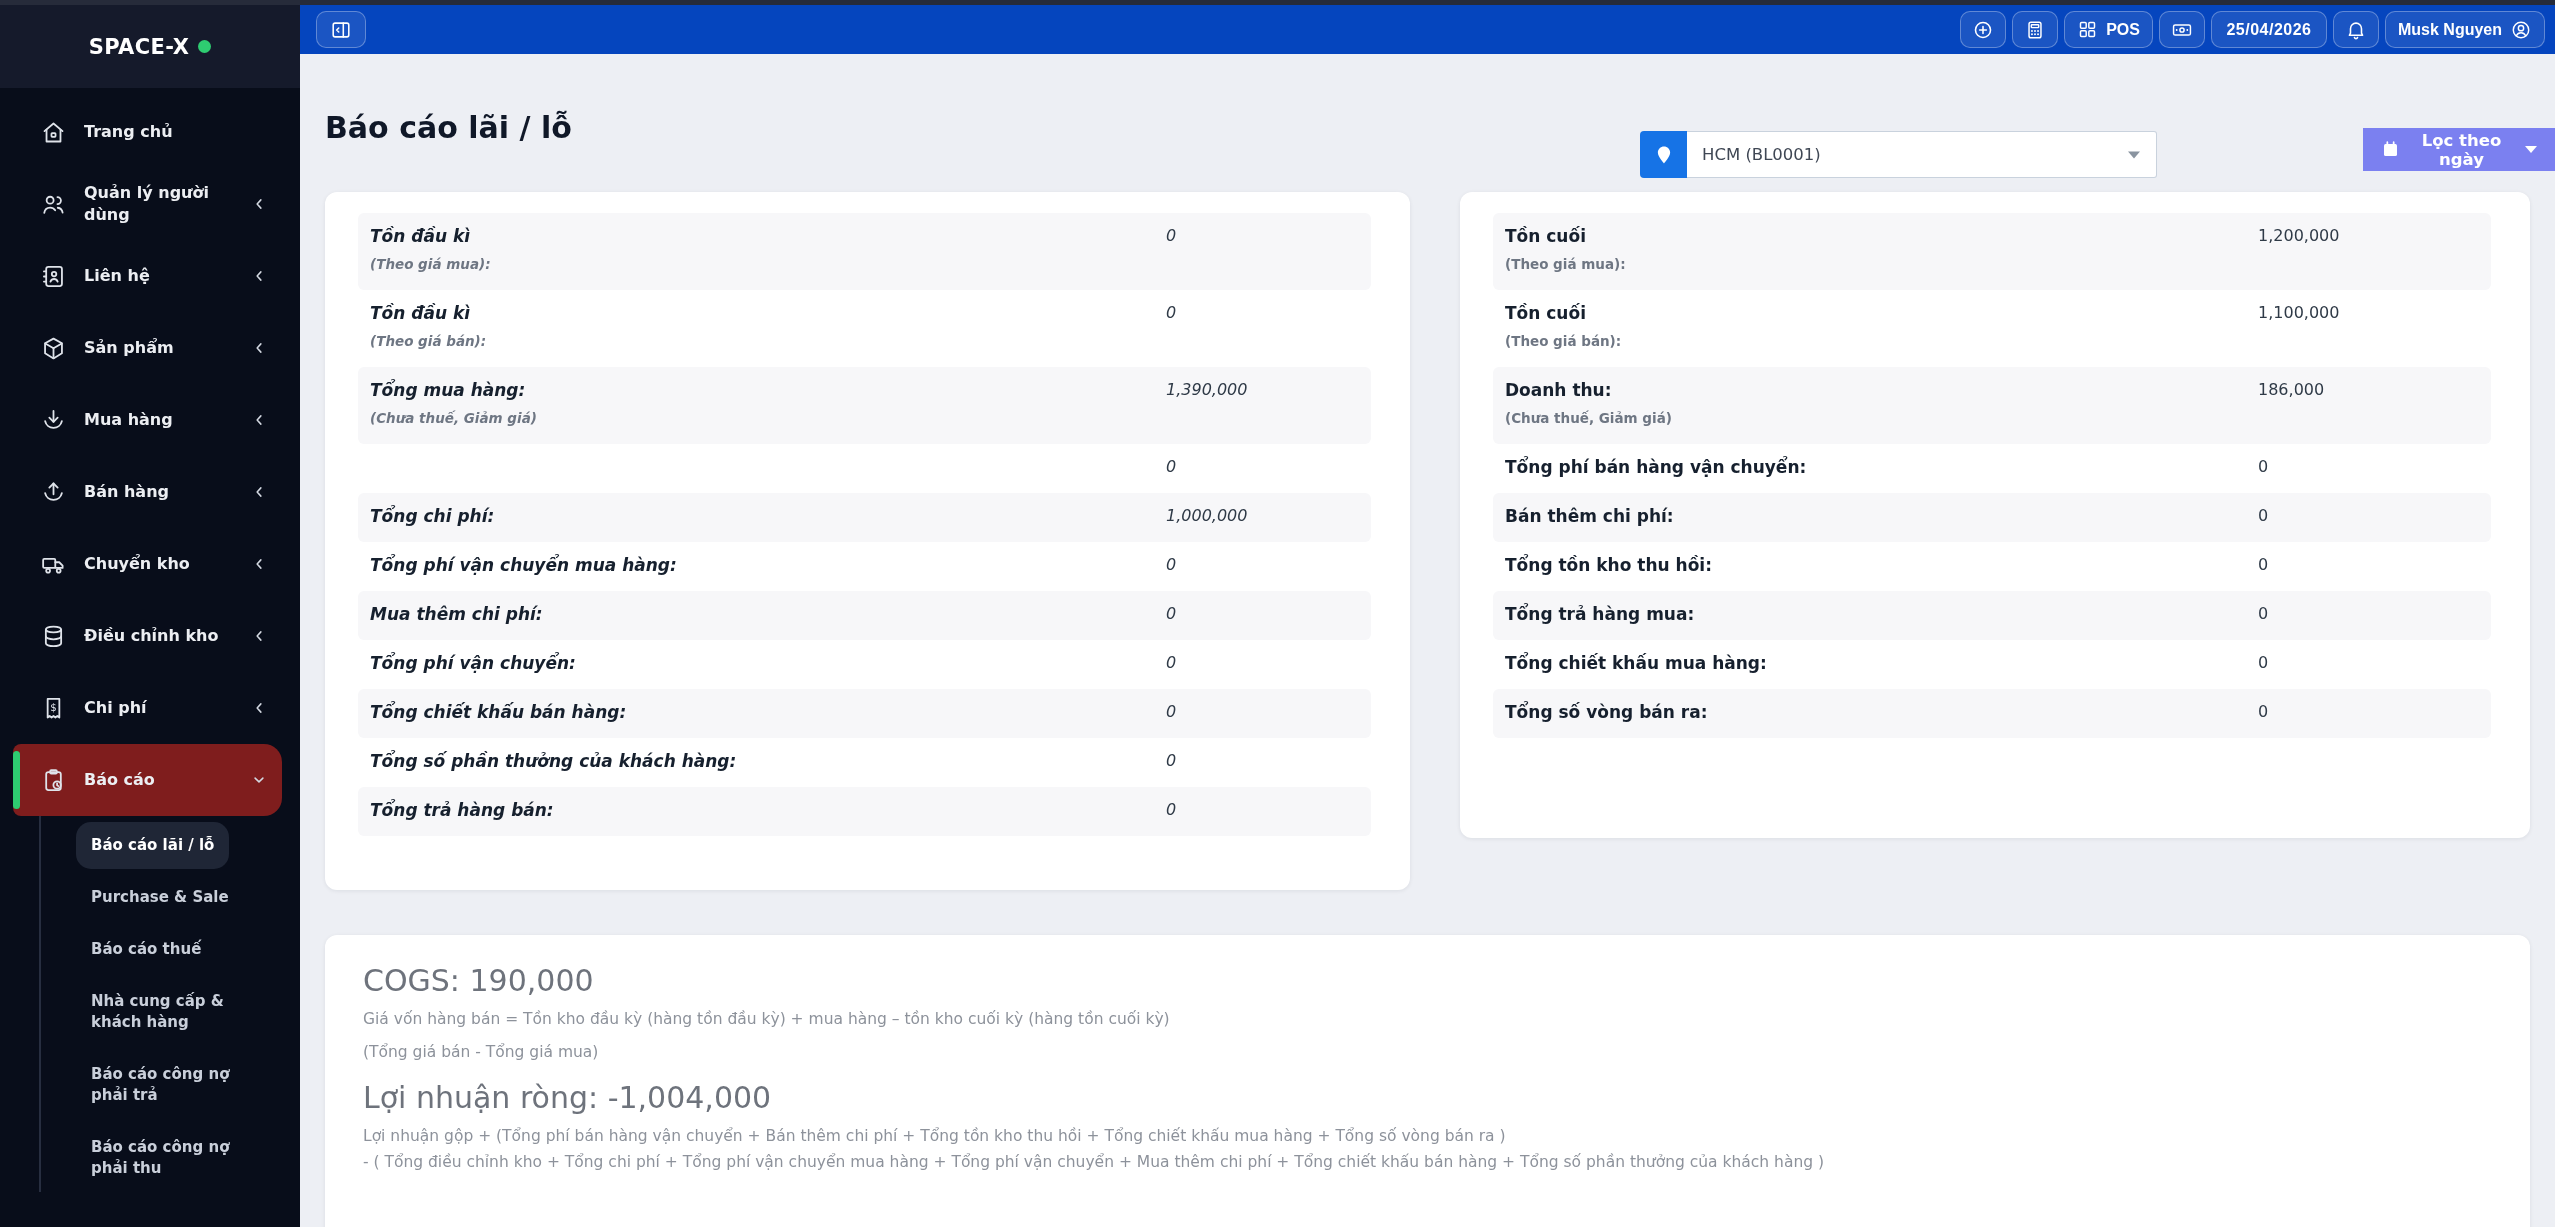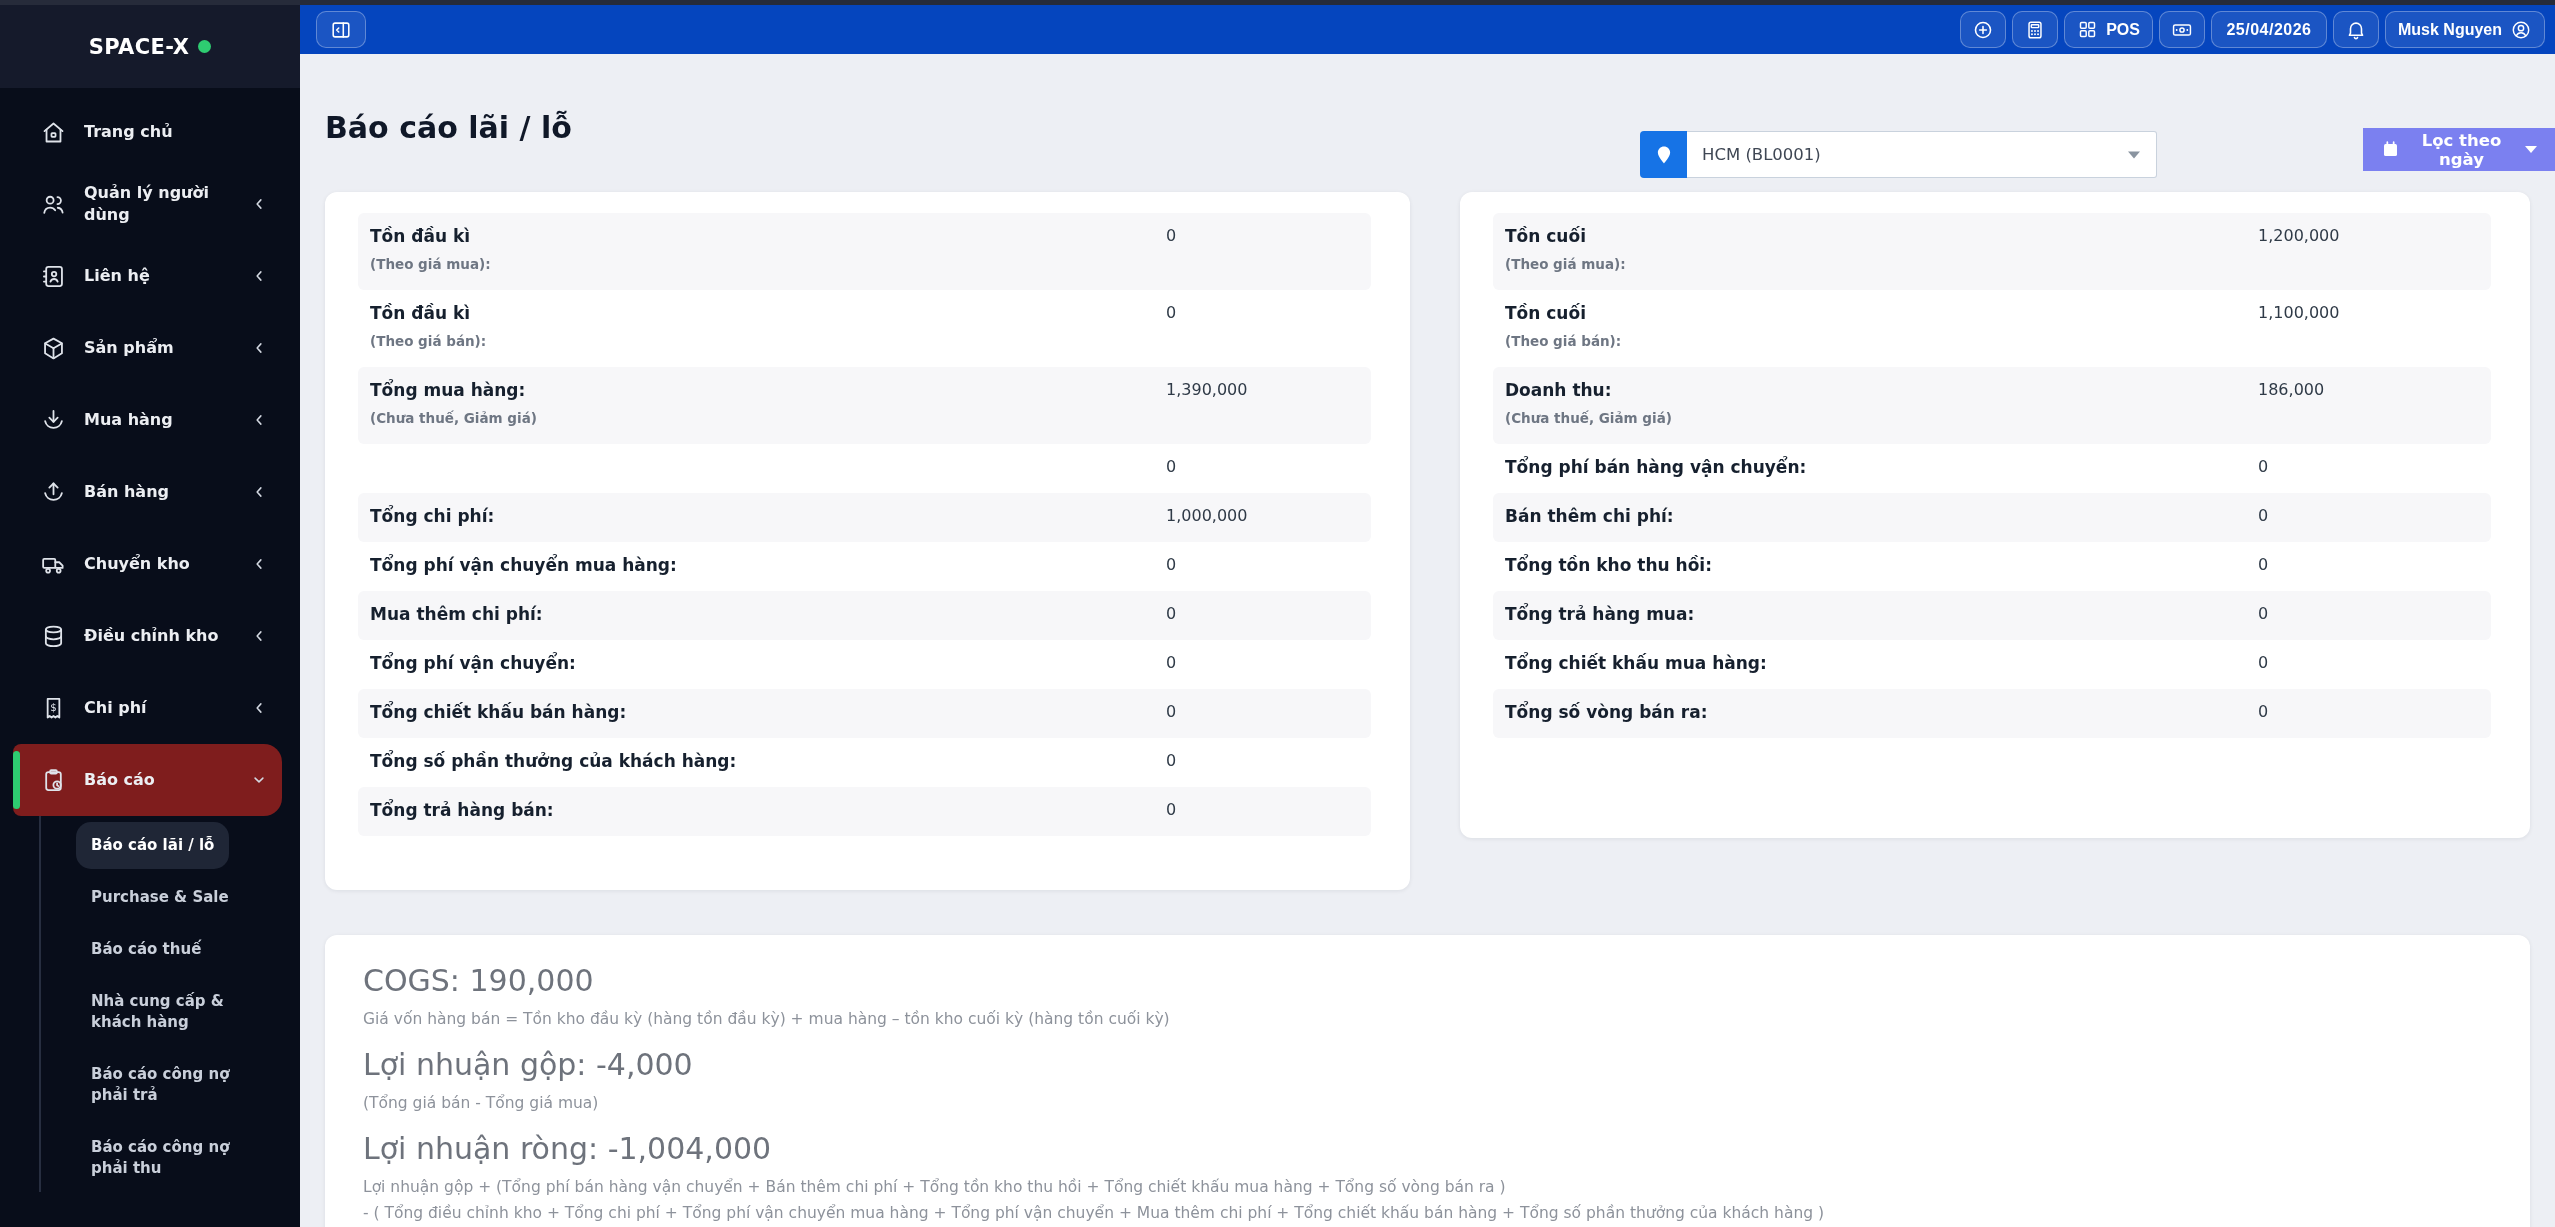--- a/index.html
+++ b/index.html
@@ -57,21 +57,21 @@
     border-top:7px solid #8a94a0; }
 
   .date-filter-btn { position:absolute; left:2063px; top:74px; height:43px; padding:0 18px;
     background:var(--filter_button,#7b80f0); border:none; border-radius:0; color:#fff;
     font-size:16.5px; font-weight:600; display:flex; align-items:center; gap:9px; cursor:pointer;
     font-family:inherit; }
   .caret-sm { width:0; height:0; border-left:6px solid transparent; border-right:6px solid transparent;
     border-top:7px solid #fff; margin-left:2px; }
 
   .card { position:absolute; background:#fff; border-radius:12px; box-shadow:0 1px 4px rgba(16,24,40,.08); }
-  .left-card  { left:25px;   top:138px; width:1085px; height:698px; }
+  .left-card  { left:25px;   top:138px; width:1085px; height:698px;font-style:italic; }
   .right-card { left:1160px; top:138px; width:1070px; height:646px; }
   .rows { padding-top:21px; }
   .prow { position:relative; height:49px; margin:0 39px 0 33px; padding:12px 0 0 12px;
     border-radius:6px; overflow:hidden; }
   .prow.tall { height:77px; }
   .rows .prow:nth-child(odd) { background:#f7f7f9; }
   .plabel { font-size:17px; font-weight:700; line-height:23px; color:#16202e; }
   .psub { display:block; margin-top:8px; font-size:13.5px; font-weight:600; color:#6e7683; }
   .psub:empty { display:none; }
   .pvalue { position:absolute; top:13px; font-size:16px; color:#2f3a47; }
@@ -449,19 +449,18 @@
       <div class="prow">
           <div><span class="plabel">Tổng số vòng bán ra:</span></div>
           <span class="pvalue">0</span>
         </div>
     </div>
   </section>
 
   <section class="card summary-card">
     <div class="sum-title">COGS: 190,000</div>
     <div class="sum-sub">Giá vốn hàng bán = Tồn kho đầu kỳ (hàng tồn đầu kỳ) + mua hàng – tồn kho cuối kỳ (hàng tồn cuối kỳ)</div>
-    <div class="sum-title">Lợi nhuận gộp: -4,000</div>
     <div class="sum-sub">(Tổng giá bán - Tổng giá mua)</div>
     <div class="sum-title">Lợi nhuận ròng: -1,004,000</div>
     <div class="sum-sub">Lợi nhuận gộp + (Tổng phí bán hàng vận chuyển + Bán thêm chi phí + Tổng tồn kho thu hồi + Tổng chiết khấu mua hàng + Tổng số vòng bán ra )</div>
     <div class="sum-sub" style="margin-top:2px">- ( Tổng điều chỉnh kho + Tổng chi phí + Tổng phí vận chuyển mua hàng + Tổng phí vận chuyển + Mua thêm chi phí + Tổng chiết khấu bán hàng + Tổng số phần thưởng của khách hàng )</div>
   </section>
 </main>
 
 </body></html>

